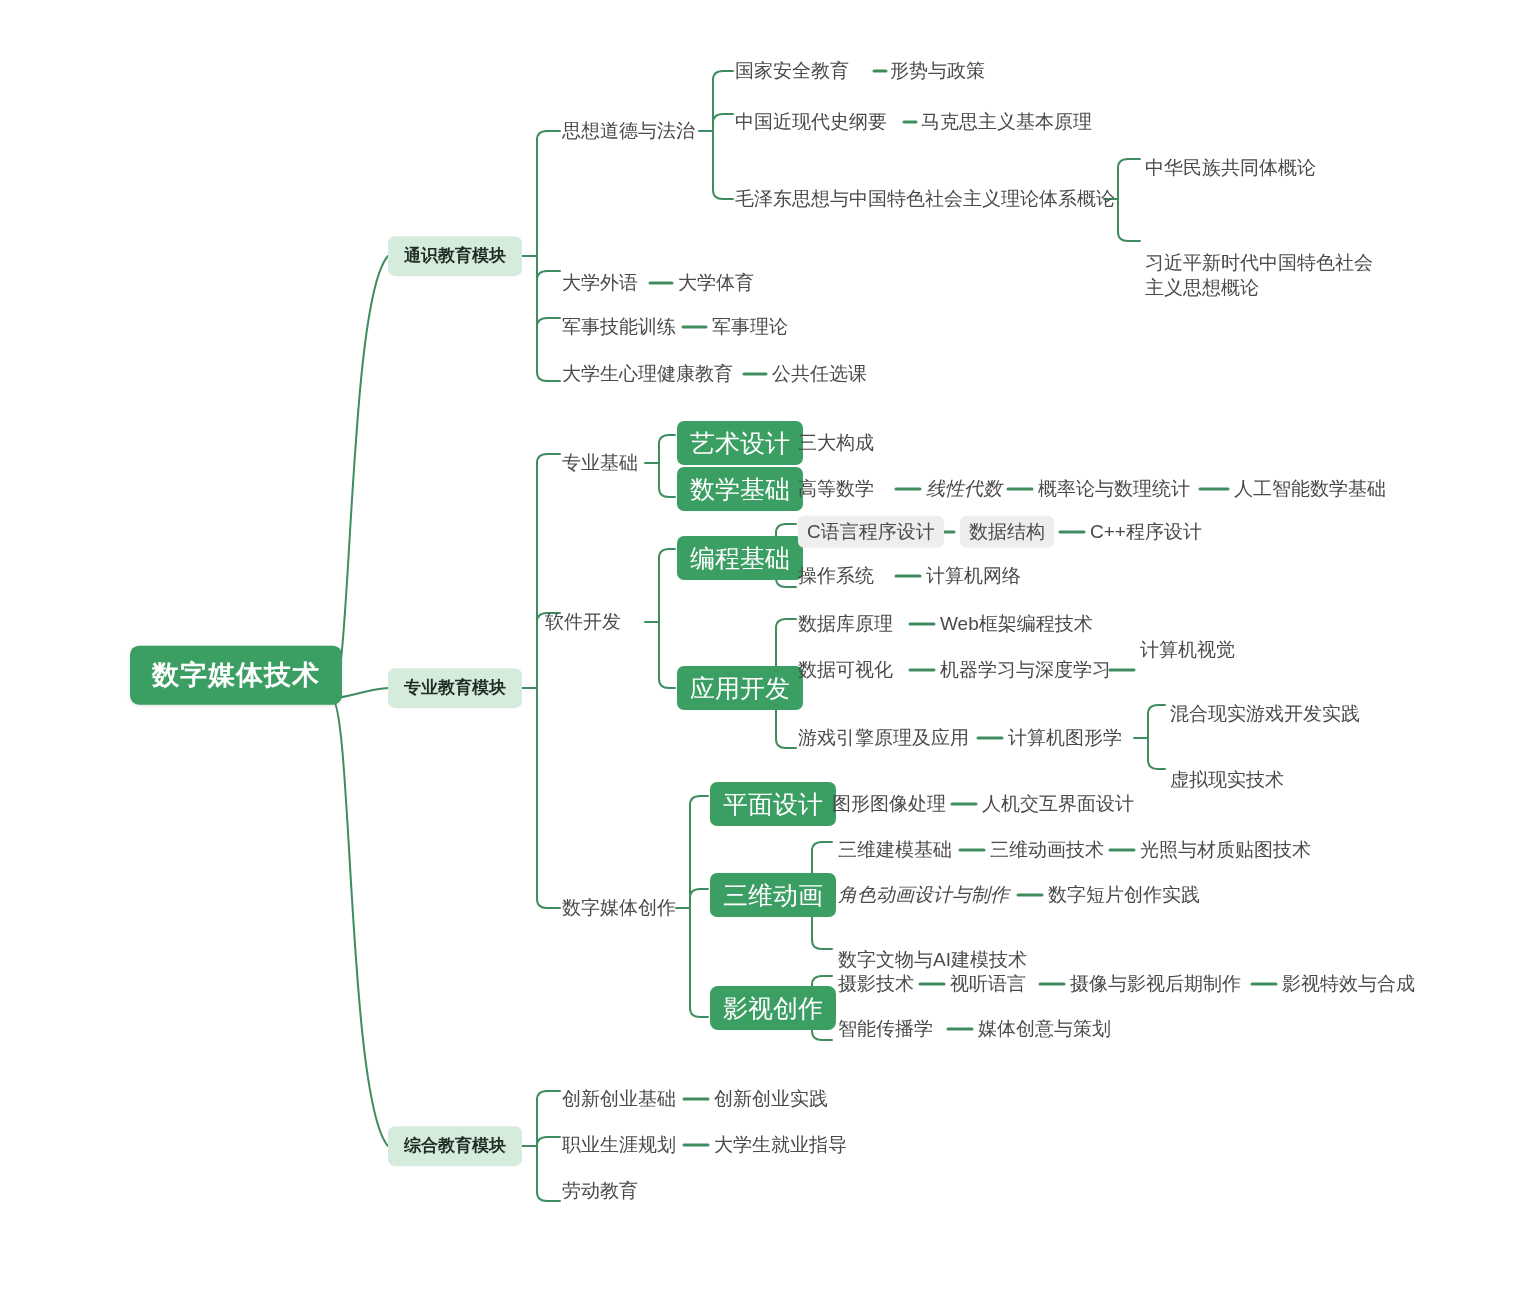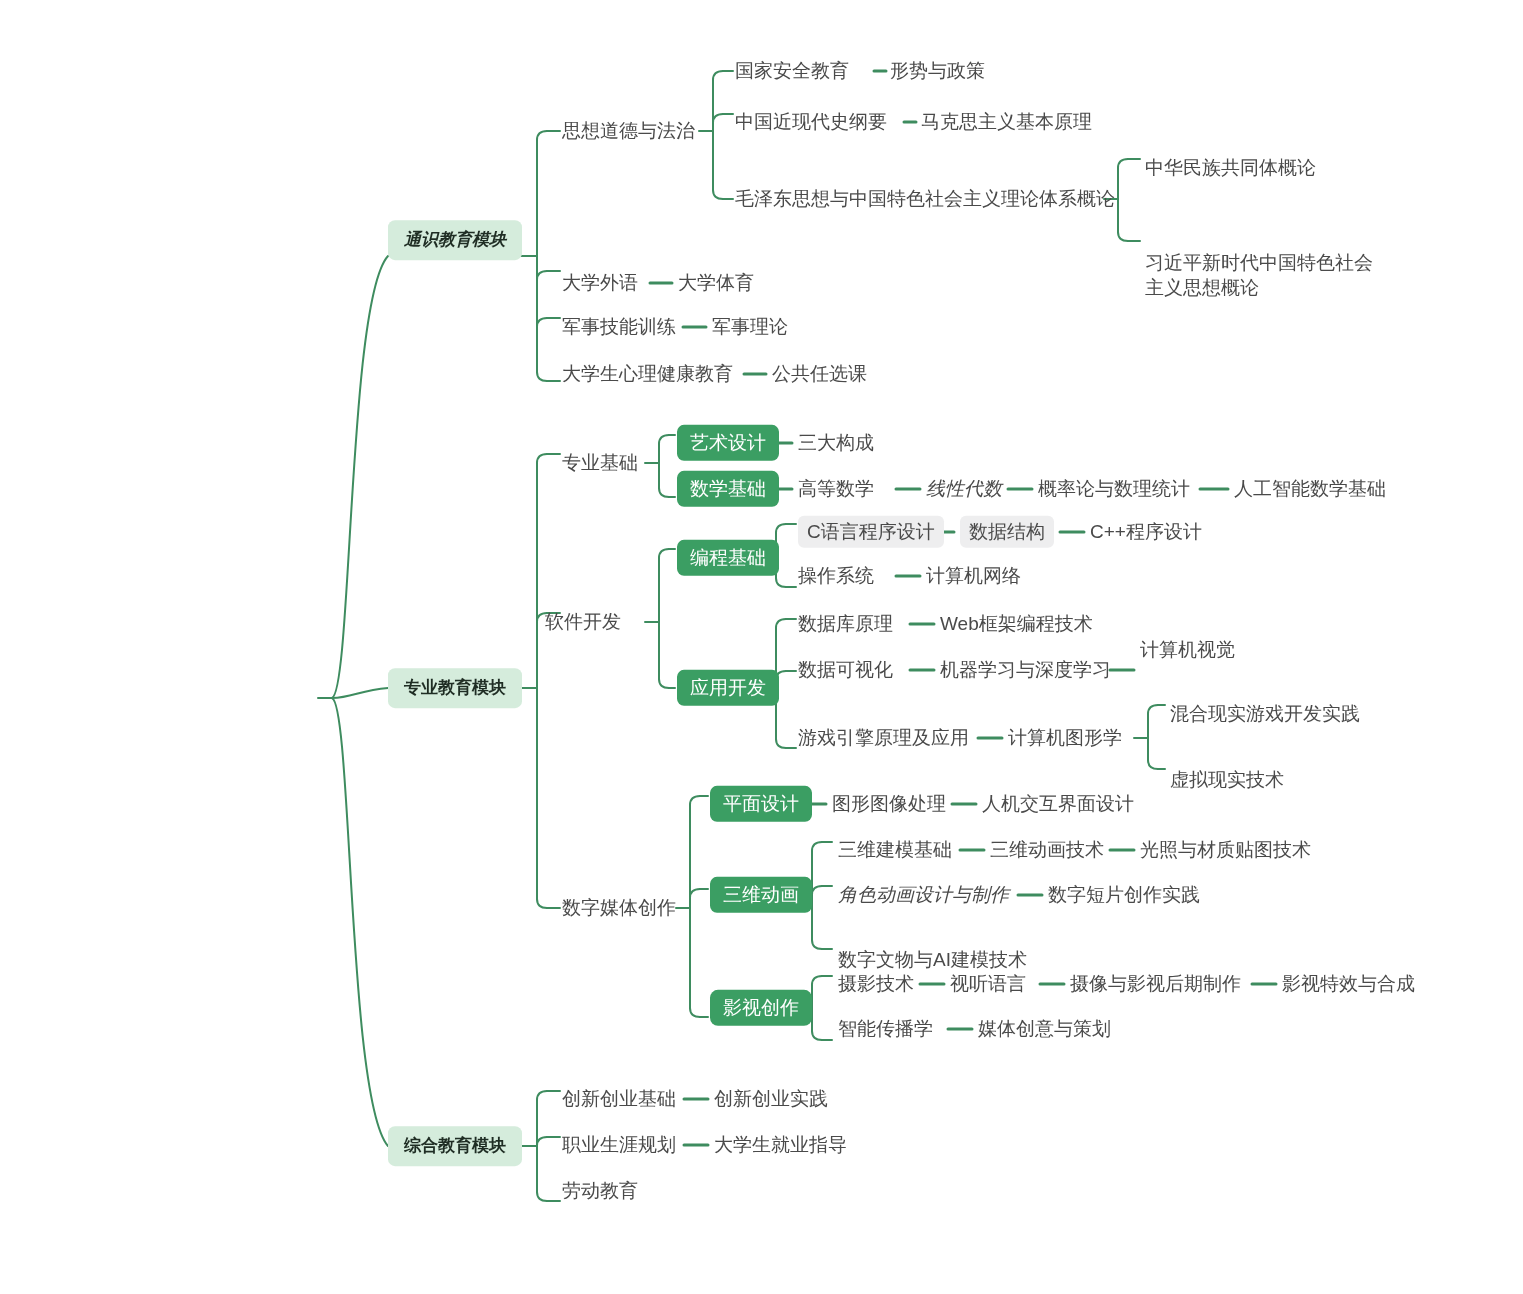--- a/index.html
+++ b/index.html
@@ -51,21 +51,21 @@
     color: #1f2d24;
     font-size: 17px;
     font-weight: bold;
     border-radius: 7px;
     padding: 9px 16px;
   }
   
   .n-chip {
     background: #3b9e63;
     color: #ffffff;
-    font-size: 19px;
+    font-size: 25px;
     border-radius: 7px;
     padding: 6px 13px;
   }
   
   .n-text {
     font-size: 19px;
     color: #4a4a4a;
   }
   
   .n-grey {
@@ -236,22 +236,25 @@
       <path d="M537,1146 C537,1140 541,1137 547,1137"></path>
       <path d="M537,1192 C537,1198 541,1201 547,1201"></path>
       <path d="M547,1091 L560,1091"></path>
       <path d="M547,1137 L560,1137"></path>
       <path d="M547,1201 L560,1201"></path>
       <path d="M684,1099 L708,1099" stroke-width="3"></path>
       <path d="M684,1145 L708,1145" stroke-width="3"></path>
     </g>
   </svg>
 
-
-  <div class="node n-module" style="left:388px; top:240px; transform:translateY(-50%);font-style:italic;">
+  <div class="node n-root" style="left:130px; top:675px; transform:translateY(-50%);">
+    <span>数字媒体技术</span>
+  </div>
+
+  <div class="node n-module" style="left:388px; top:256px; transform:translateY(-50%);">
     <span>通识教育模块</span>
   </div>
   <div class="node n-module" style="left:388px; top:688px; transform:translateY(-50%);">
     <span>专业教育模块</span>
   </div>
   <div class="node n-module" style="left:388px; top:1146px; transform:translateY(-50%);">
     <span>综合教育模块</span>
   </div>
 
   <div class="node n-text" style="left:562px; top:131px; transform:translateY(-50%);">

